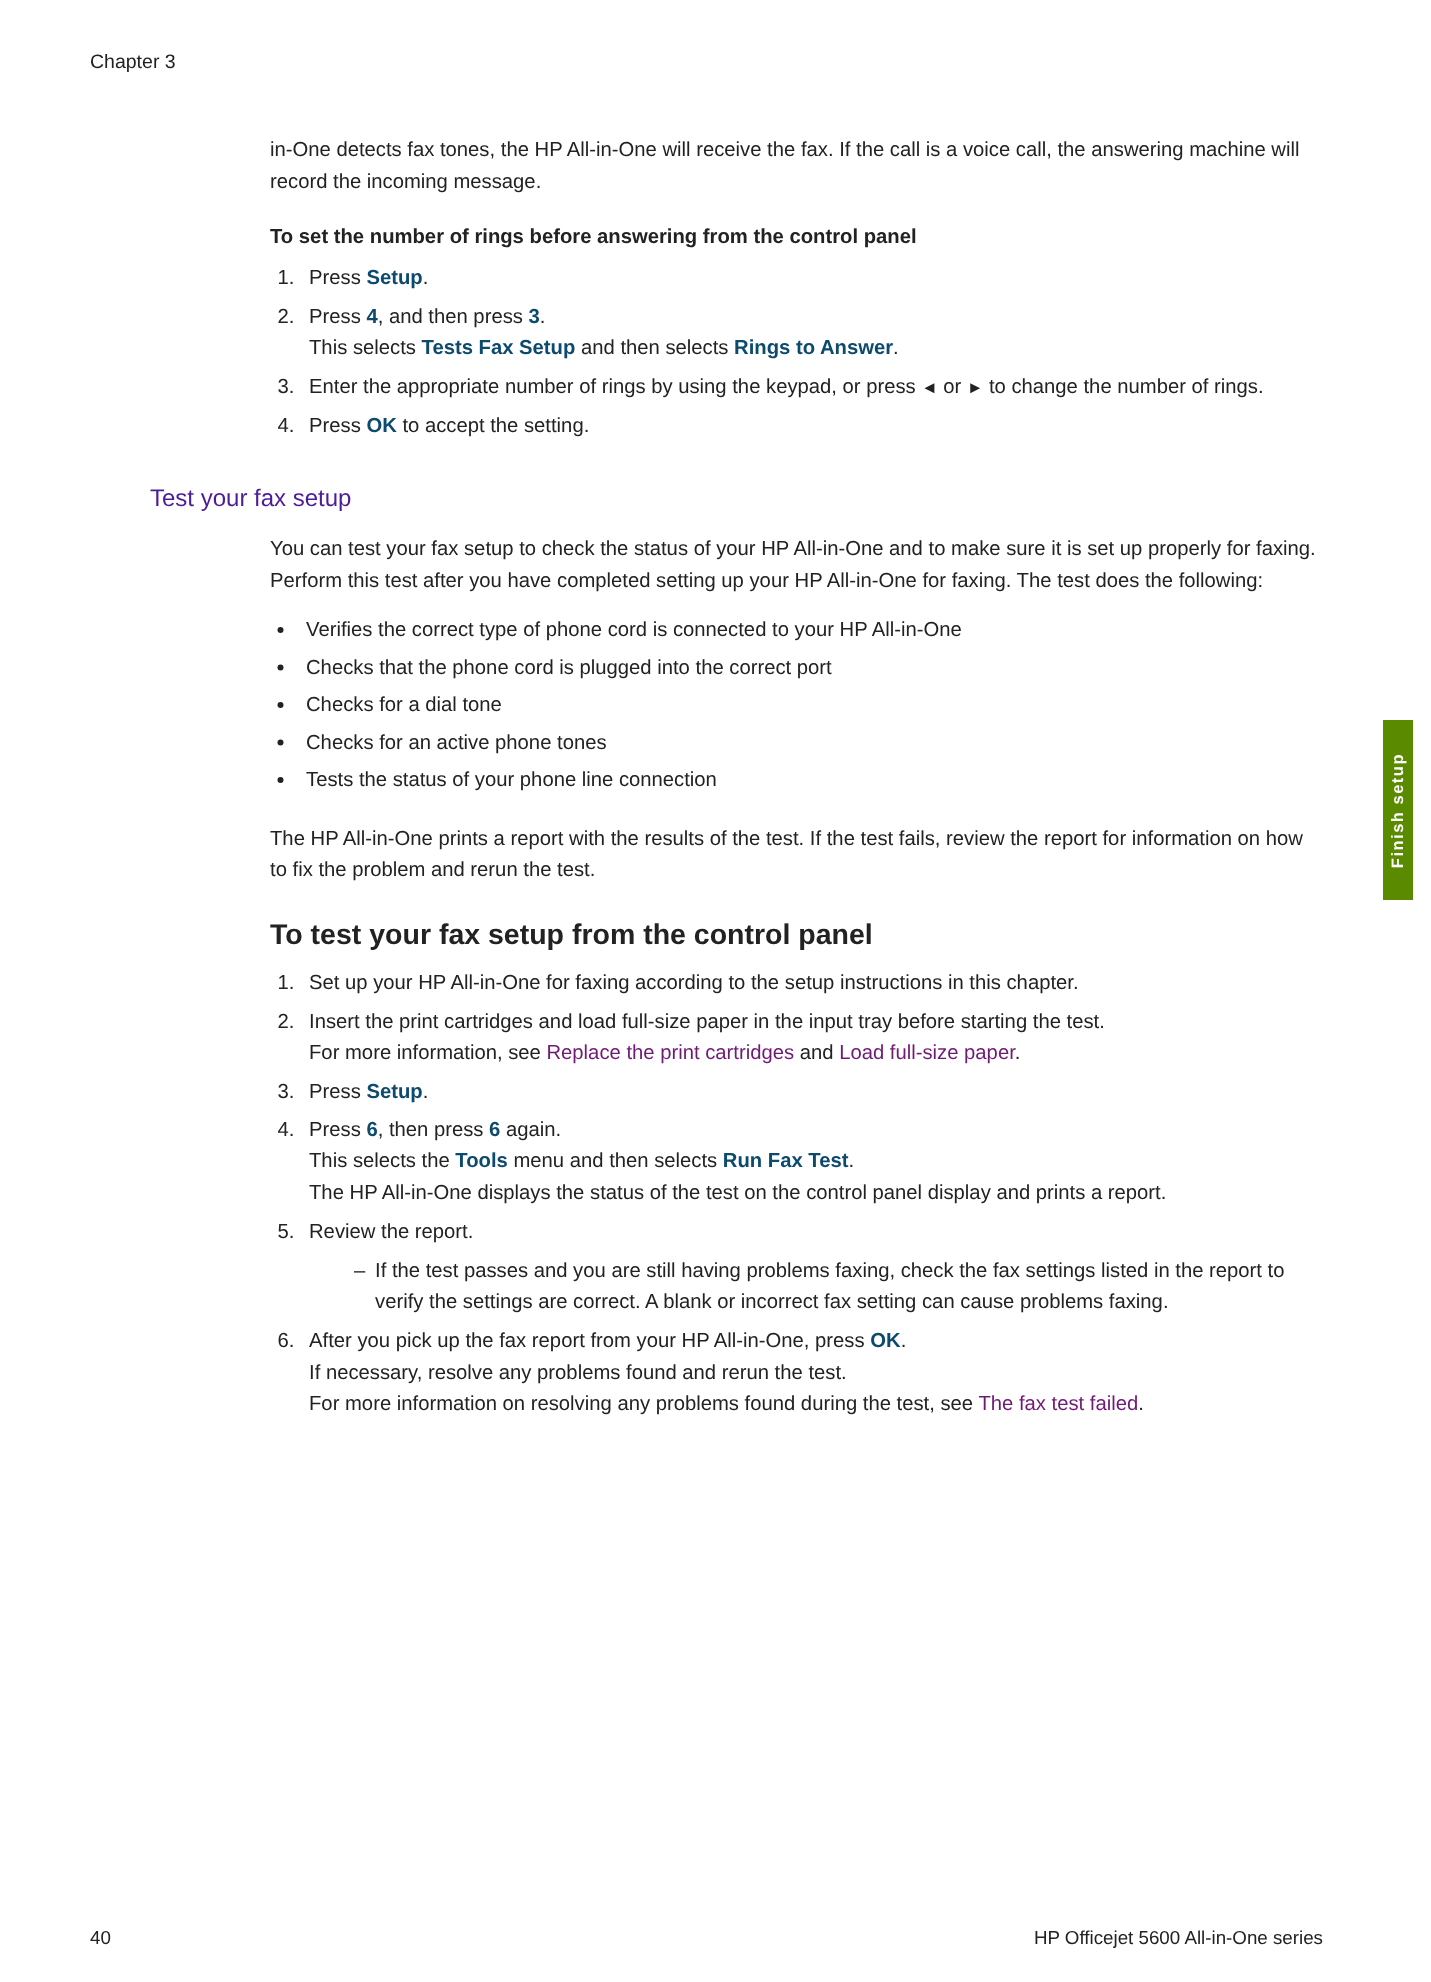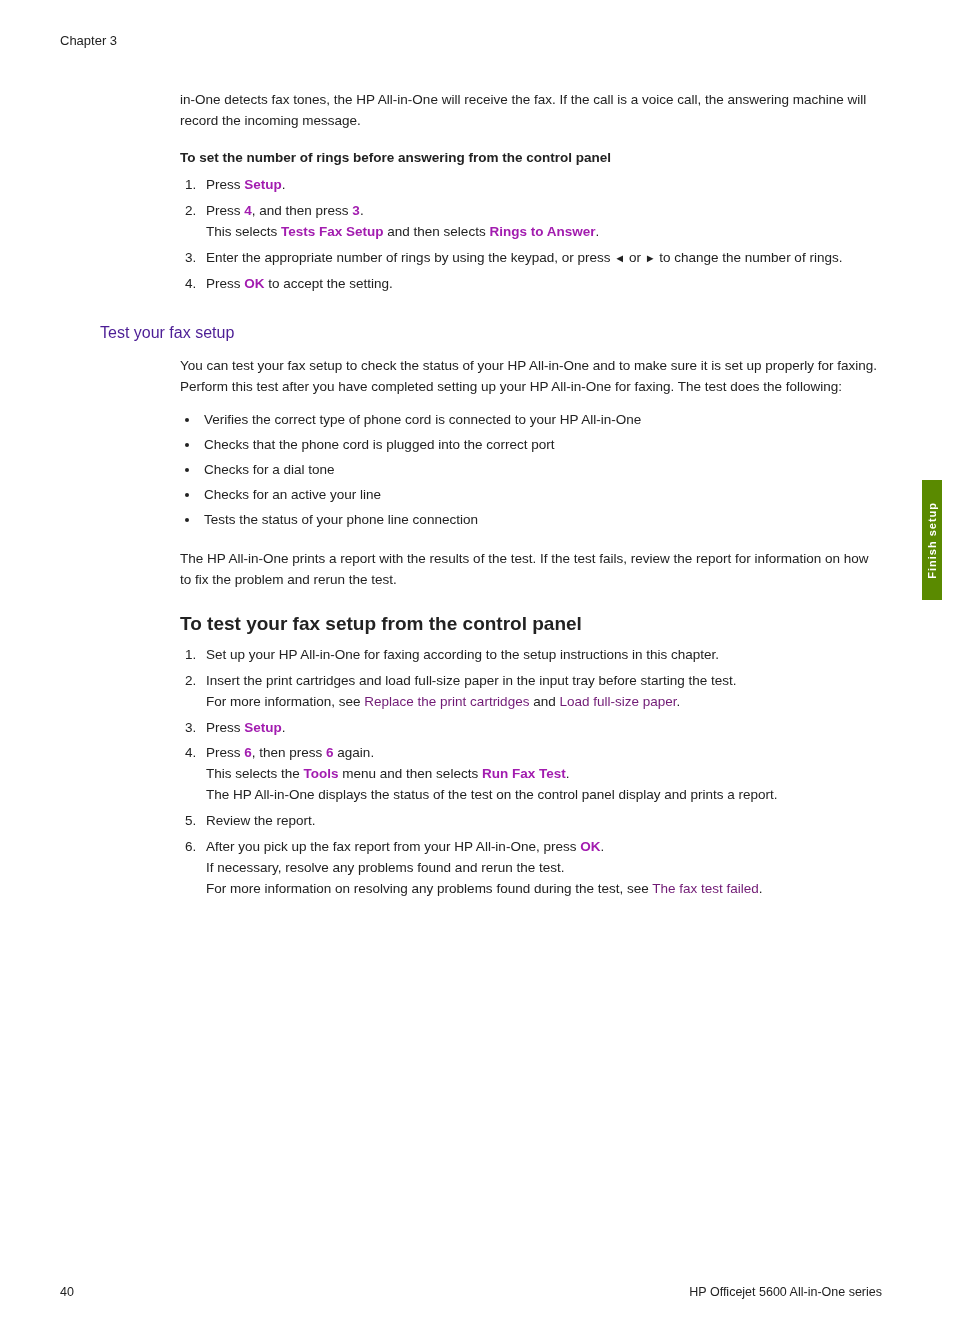--- a/index.html
+++ b/index.html
@@ -53,21 +53,21 @@
     }
 
     .numbered-list li {
       margin-bottom: 5px;
       line-height: 1.55;
       list-style-type: decimal;
       list-style-position: outside;
       padding-left: 6px;
     }
 
-    .green { color: #a21caf; font-weight: bold; }
+    .green { color: #0c4a6e; font-weight: bold; }
     .blue-link { color: #701a75; }
 
     .section-title {
       font-size: 16px;
       font-weight: normal;
       margin-top: 30px;
       margin-bottom: 14px;
       color: #4c1d95;
     }
 
@@ -191,21 +191,21 @@
     </ol>
 
     <h2 class="section-title">Test your fax setup</h2>
 
     <p class="body-para">You can test your fax setup to check the status of your HP All-in-One and to make sure it is set up properly for faxing. Perform this test after you have completed setting up your HP All-in-One for faxing. The test does the following:</p>
 
     <ul class="bullet-list">
       <li>Verifies the correct type of phone cord is connected to your HP All-in-One</li>
       <li>Checks that the phone cord is plugged into the correct port</li>
       <li>Checks for a dial tone</li>
-      <li>Checks for an active your line</li>
+      <li>Checks for an active phone tones</li>
       <li>Tests the status of your phone line connection</li>
     </ul>
 
     <p class="body-para">The HP All-in-One prints a report with the results of the test. If the test fails, review the report for information on how to fix the problem and rerun the test.</p>
 
     <p class="sub-section-heading">To test your fax setup from the control panel</p>
 
     <ol class="numbered-list">
       <li>
         Set up your HP All-in-One for faxing according to the setup instructions in this chapter.
@@ -218,20 +218,23 @@
         Press <span class="green">Setup</span>.
       </li>
       <li>
         Press <span class="green">6</span>, then press <span class="green">6</span> again.<br>
         This selects the <span class="green">Tools</span> menu and then selects <span class="green">Run Fax Test</span>.<br>
         The HP All-in-One displays the status of the test on the control panel display and prints a report.
       </li>
       <li>
         Review the report.
         <ul style="list-style:none; margin-left:10px; margin-top:5px;">
+          <li class="dash-sub">
+            If the test passes and you are still having problems faxing, check the fax settings listed in the report to verify the settings are correct. A blank or incorrect fax setting can cause problems faxing.
+          </li>
         </ul>
       </li>
       <li>
         After you pick up the fax report from your HP All-in-One, press <span class="green">OK</span>.<br>
         If necessary, resolve any problems found and rerun the test.<br>
         For more information on resolving any problems found during the test, see <span class="blue-link">The fax test failed</span>.
       </li>
     </ol>
 
   </div>

